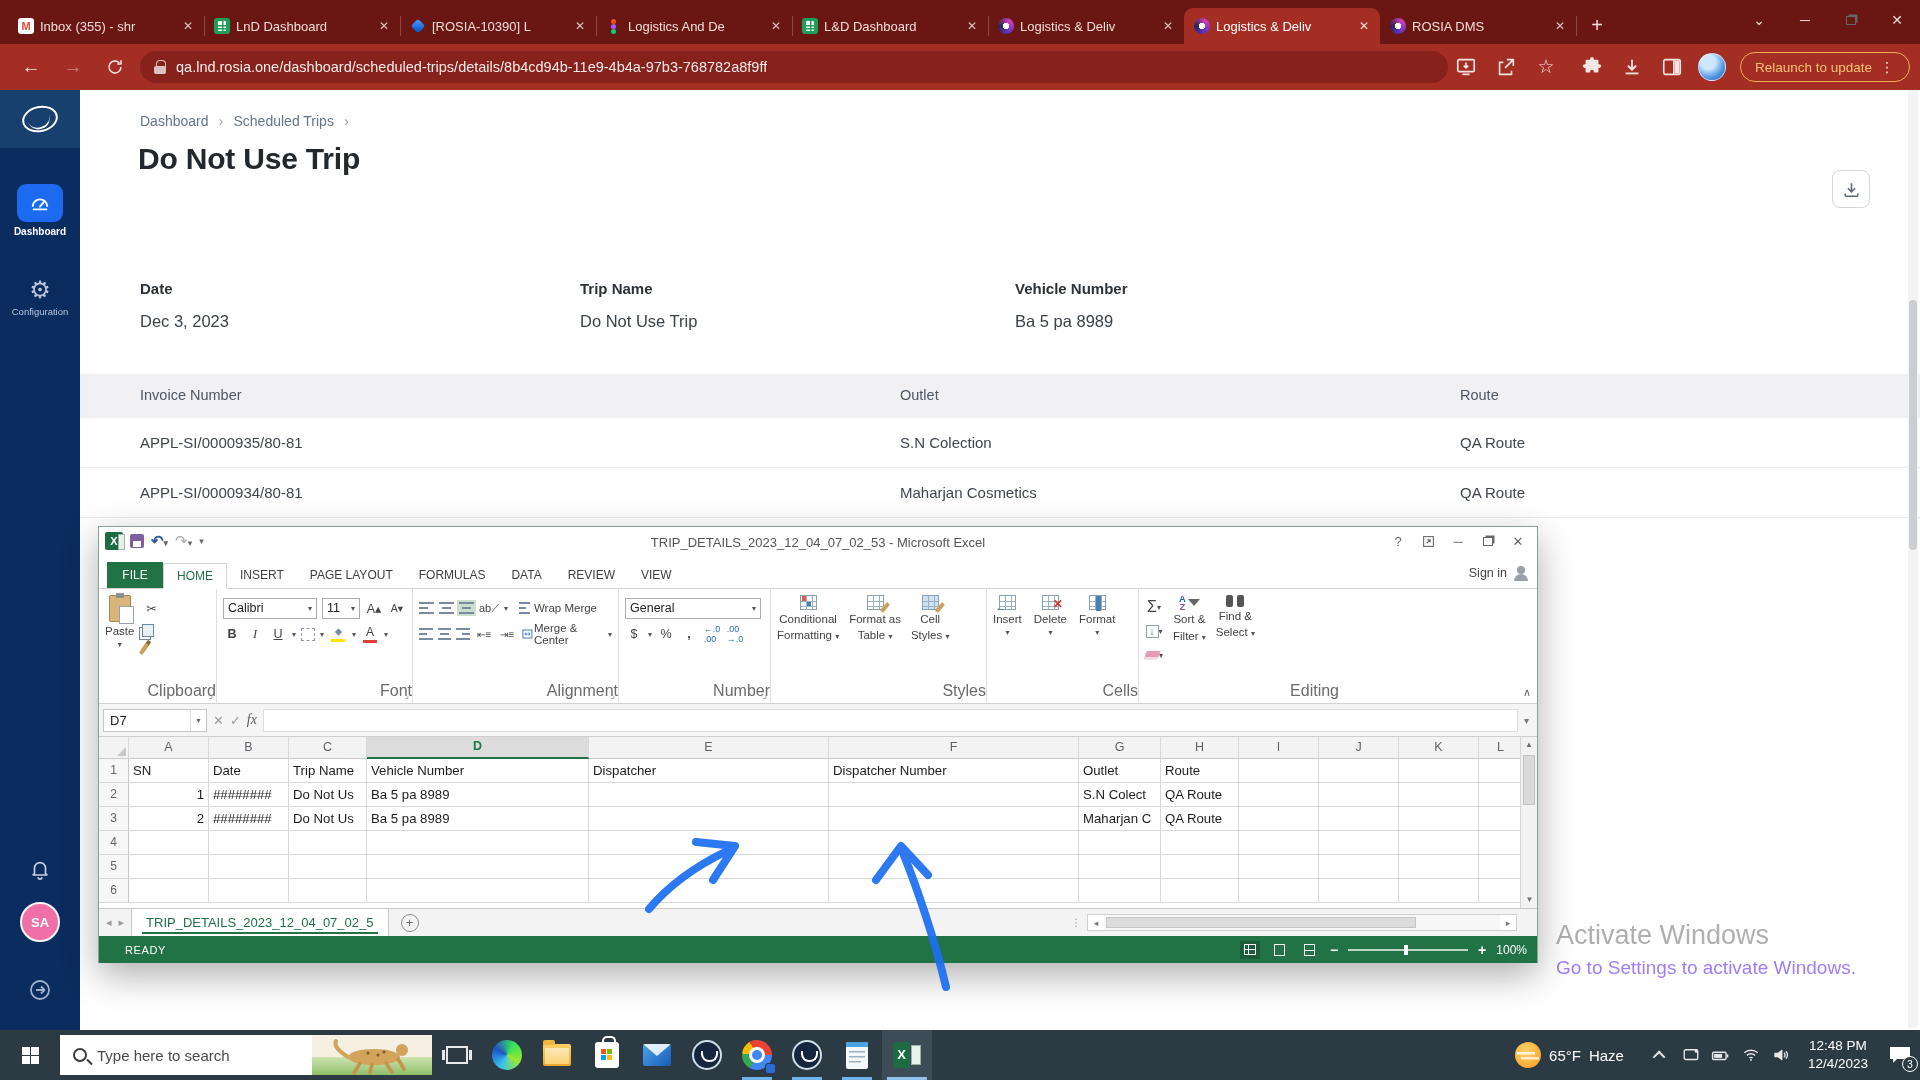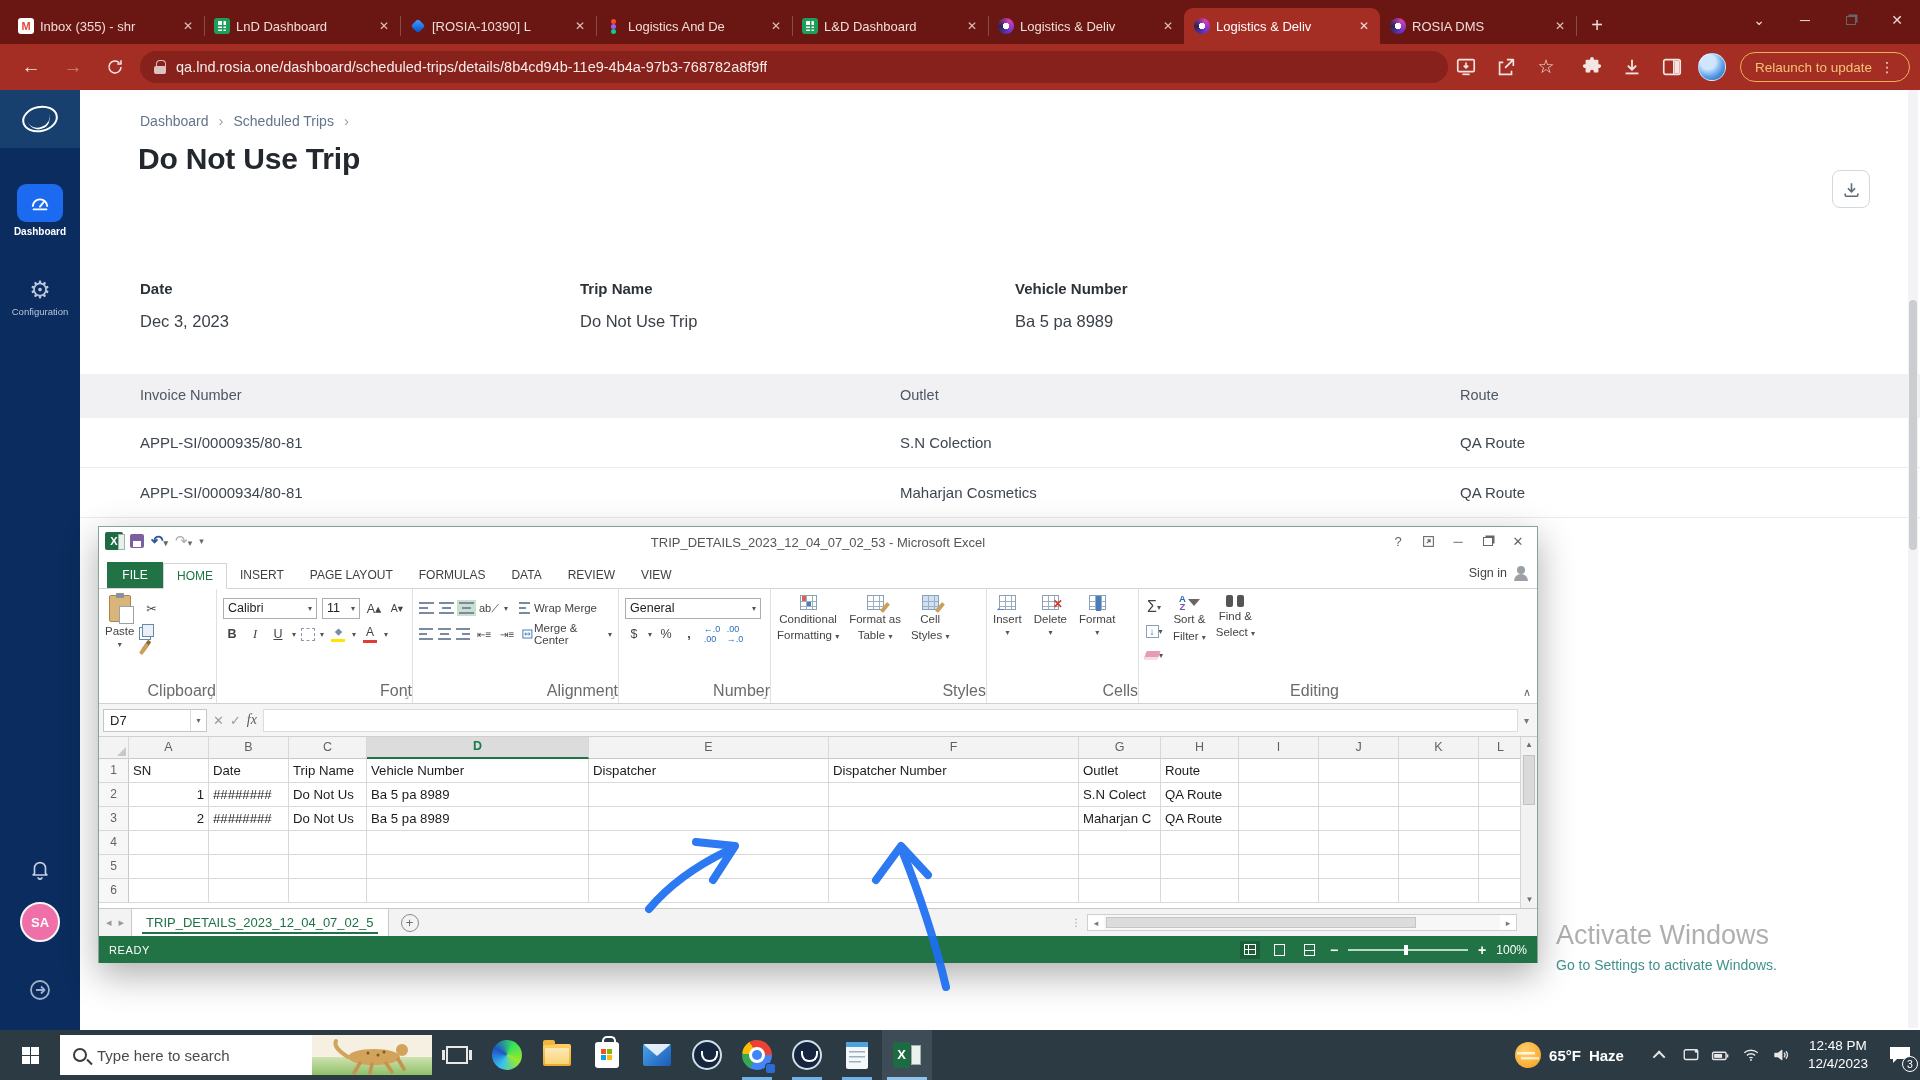--- a/index.html
+++ b/index.html
@@ -176,42 +176,42 @@
   .sheettab { height:100%; background:#fff; border-left:1px solid #c9c9c9; border-right:1px solid #c9c9c9; display:flex; align-items:center; padding:0 14px; font-size:13px; font-weight:normal; color:#1e7145; position:relative; }
   .sheettab::after { content:""; position:absolute; left:10px; right:10px; bottom:2px; height:2px; background:#217346; }
   .addsheet { width:18px; height:18px; border:1px solid #8a8a8a; border-radius:50%; color:#6a6a6a; font-size:13px; line-height:16px; text-align:center; margin-left:12px; }
   .sb-dots { margin-left:auto; color:#9a9a9a; font-size:10px; padding:0 6px; }
   .hscroll { width:430px; height:17px; background:#fff; border:1px solid #cfcfcf; margin-right:20px; display:flex; align-items:center; }
   .hs-arrow { width:16px; text-align:center; color:#777; font-size:9px; }
   .hs-track { flex:1; height:100%; position:relative; background:#f7f7f7; }
   .hs-thumb { position:absolute; left:2px; top:2px; height:11px; width:310px; background:#dcdcdc; border:1px solid #c5c5c5; }
 
   
-  .statusbar { position:absolute; left:0; top:409px; width:100%; height:27px; background:#217346; color:#fff; display:flex; align-items:center; }
+  .statusbar { position:absolute; left:0; top:409px; width:100%; height:27px; background:#217346; color:#fff; display:flex; align-items:center;padding-left:16px; }
   .ready { font-size:11px; letter-spacing:.6px; padding-left:10px; }
   .st-right { margin-left:auto; display:flex; align-items:center; gap:10px; padding-right:10px; }
   .viewic { width:20px; height:18px; display:flex; align-items:center; justify-content:center; }
   .viewic.on { background:#1a5c38; }
   .vi-grid { width:12px; height:11px; border:1.4px solid #fff; background:
       linear-gradient(#fff,#fff) 0 3.5px/12px 1px no-repeat,
       linear-gradient(#fff,#fff) 3.5px 0/1px 11px no-repeat; }
   .vi-page { width:11px; height:12px; border:1.4px solid #fff; }
   .vi-break { width:11px; height:12px; border:1.4px solid #fff; background:linear-gradient(#fff,#fff) 0 5px/11px 1.4px no-repeat; }
   .zoomtrack { width:120px; height:2px; background:#bcd7c8; position:relative; }
   .zoomthumb { position:absolute; left:56px; top:-4px; width:4px; height:10px; background:#fff; }
   .zoomsign { font-size:14px; font-weight:bold; }
   .zoomlabel { font-size:12px; }
 
   
   .arrows { position:absolute; left:0; top:0; width:1920px; height:1080px; z-index:30; pointer-events:none; }
 
   
   .watermark { position:absolute; left:1556px; top:920px; z-index:10; }
   .wm1 { font-size:27px; color:#9c9c9c; opacity:.8; }
-  .wm2 { font-size:14px; color:#0f766e; opacity:.8; margin-top:6px; }
+  .wm2 { font-size:19px; color:#8b5cf6; opacity:.8; margin-top:6px; }
 
   
   .taskbar { position:absolute; left:0; top:1030px; width:1920px; height:50px; background:#2b3a43; z-index:40; display:flex; align-items:center; }
   .startbtn { width:60px; height:50px; display:flex; align-items:center; justify-content:center; }
   .winlogo { width:17px; height:17px; display:grid; grid-template-columns:8px 8px; grid-template-rows:8px 8px; gap:1px; }
   .winlogo i { background:#fff; }
   .searchbox { width:372px; height:40px; background:#fff; display:flex; align-items:center; position:relative; overflow:hidden; }
   .mag { width:14px; height:14px; border:2px solid #3a3a3a; border-radius:50%; position:relative; margin:0 10px 0 13px; flex:none; }
   .mag::after { content:""; position:absolute; left:11px; top:11px; width:7px; height:2px; background:#3a3a3a; transform:rotate(45deg); }
   .searchbox input { border:none; outline:none; font-size:15px; color:#444; width:190px; font-family:"Liberation Sans", sans-serif; background:transparent; }
@@ -249,21 +249,21 @@
      linear-gradient(#9ab0bd,#9ab0bd) 0 10px/12px 1.5px no-repeat; }
   .excel-ic { width:28px; height:26px; position:relative; }
   .excel-ic .book { position:absolute; left:0; top:0; width:17px; height:26px; background:#1d6b42; border-radius:2px; color:#fff; font-weight:bold; font-size:13px; text-align:center; line-height:26px; }
   .excel-ic .sheet { position:absolute; right:0; top:3px; width:10px; height:20px; background:#e9f2ec; border:1px solid #9ab5a5; }
   .tb-right { margin-left:auto; display:flex; align-items:center; }
   .weather { display:flex; align-items:center; gap:8px; padding-right:22px; }
   .sun { width:26px; height:26px; border-radius:50%; background:radial-gradient(circle at 40% 35%, #ffd36b, #f59a1e); position:relative; overflow:hidden; }
   .sun::after { content:""; position:absolute; left:2px; top:10px; width:22px; height:10px; background:
      linear-gradient(rgba(255,255,255,.8),rgba(255,255,255,.8)) 0 0/18px 2.5px no-repeat,
      linear-gradient(rgba(255,255,255,.7),rgba(255,255,255,.7)) 4px 5px/18px 2.5px no-repeat; }
-  .wtemp { color:#fff; font-size:15px; font-weight:bold; }
+  .wtemp { color:#fff; font-size:15px; font-weight:normal; }
   .trayic { width:30px; height:50px; display:flex; align-items:center; justify-content:center; color:#e8e8e8; }
   .chev-up { width:9px; height:9px; border-left:2px solid #e8e8e8; border-top:2px solid #e8e8e8; transform:rotate(45deg) translateY(2px); }
   .clock { color:#fff; font-size:13.5px; text-align:center; line-height:1.35; padding:0 12px; }
   .action { position:relative; width:40px; height:50px; display:flex; align-items:center; justify-content:center; }
   .action .bubble { width:20px; height:16px; background:#fff; clip-path:polygon(0 0,100% 0,100% 75%,35% 75%,15% 100%,15% 75%,0 75%); }
   .action .count { position:absolute; right:2px; bottom:8px; width:16px; height:16px; border-radius:50%; background:#2b3a43; border:1.5px solid #fff; color:#fff; font-size:10.5px; display:flex; align-items:center; justify-content:center; }
 </style>
 </head>
 <body>
 

